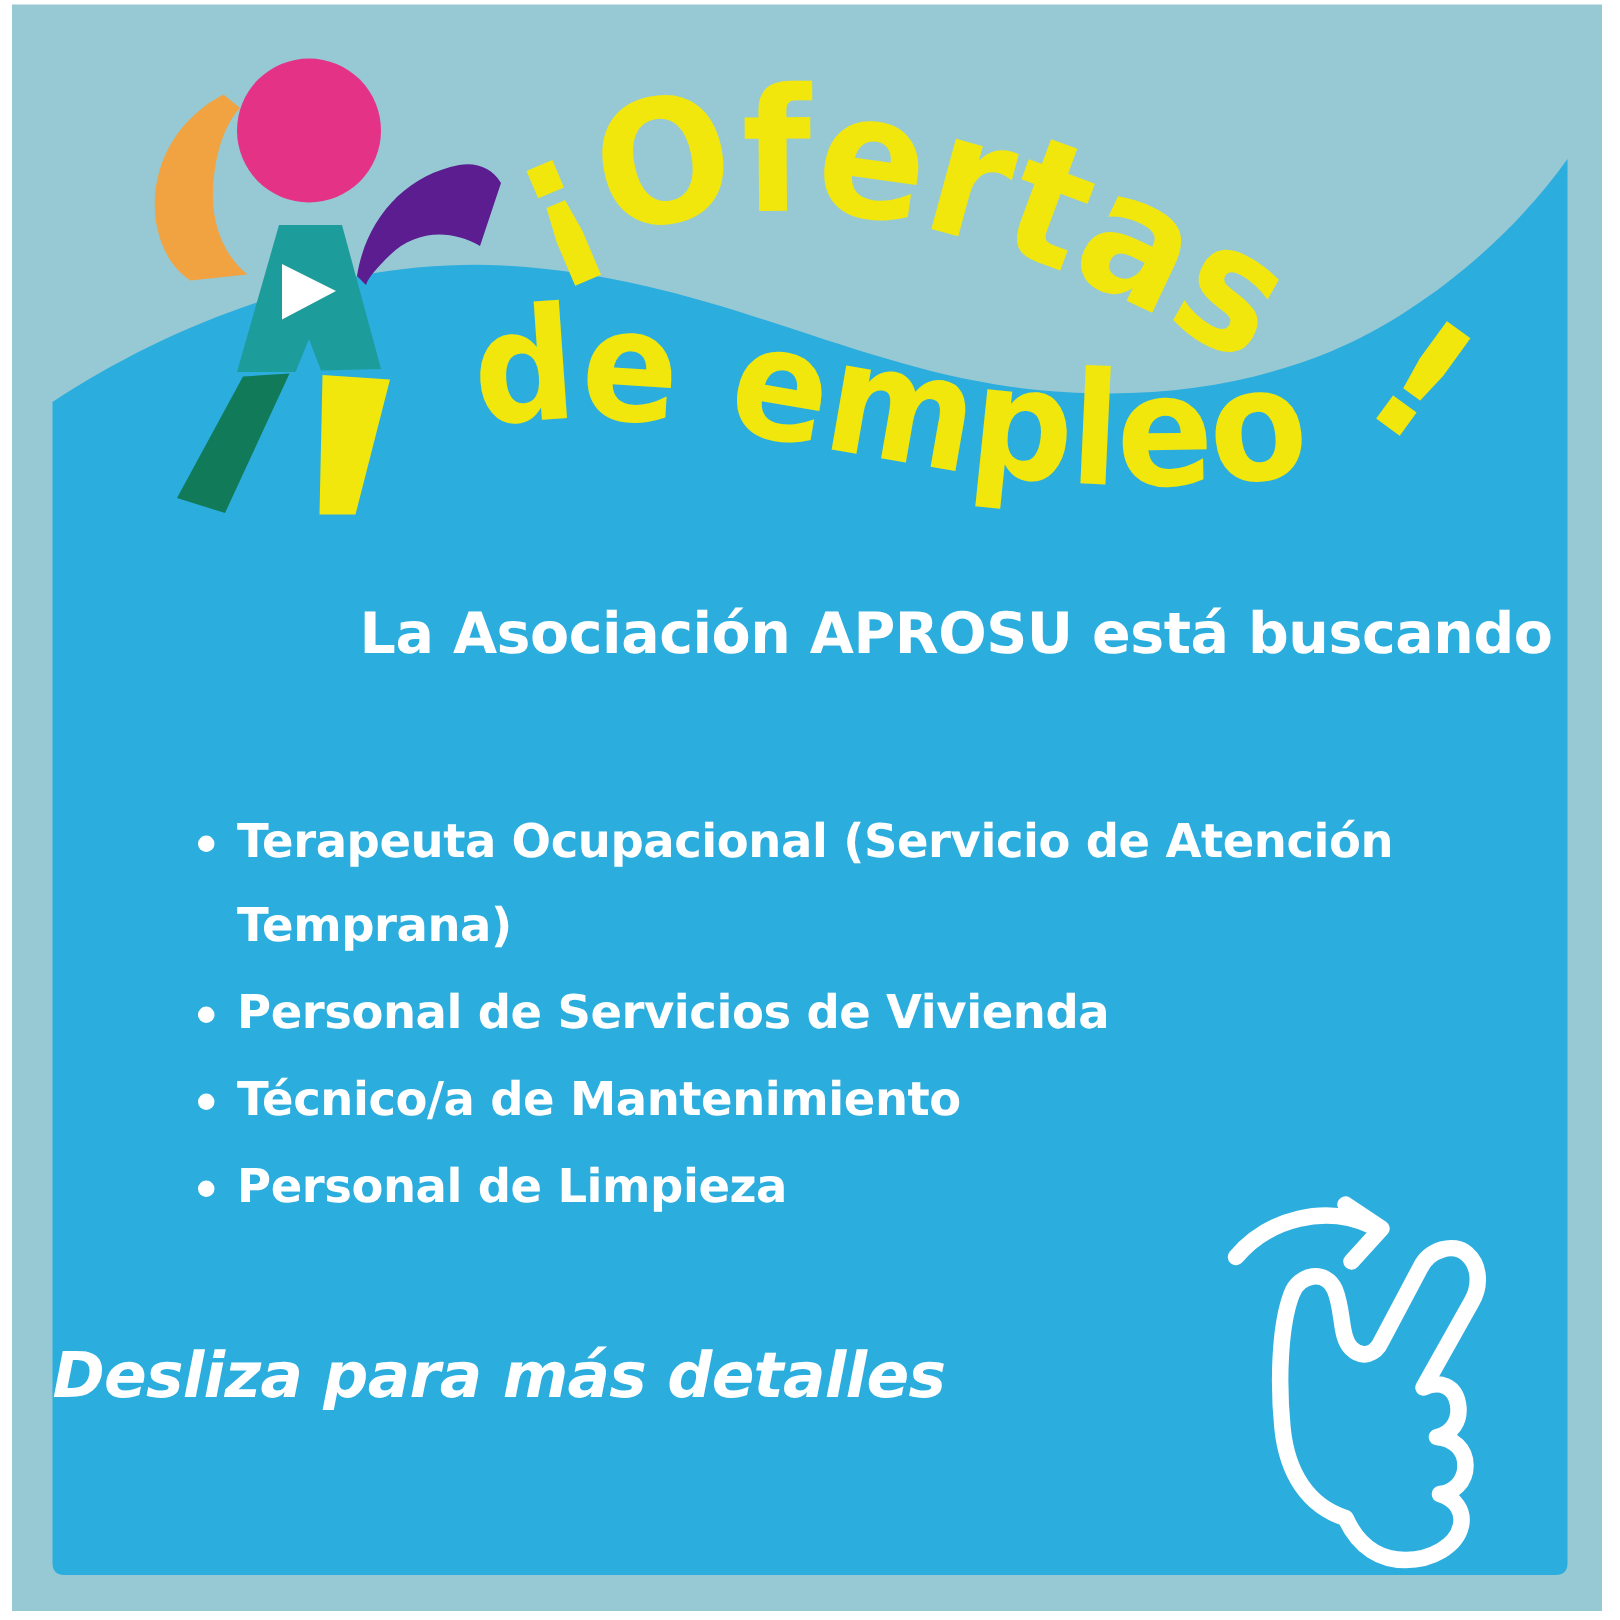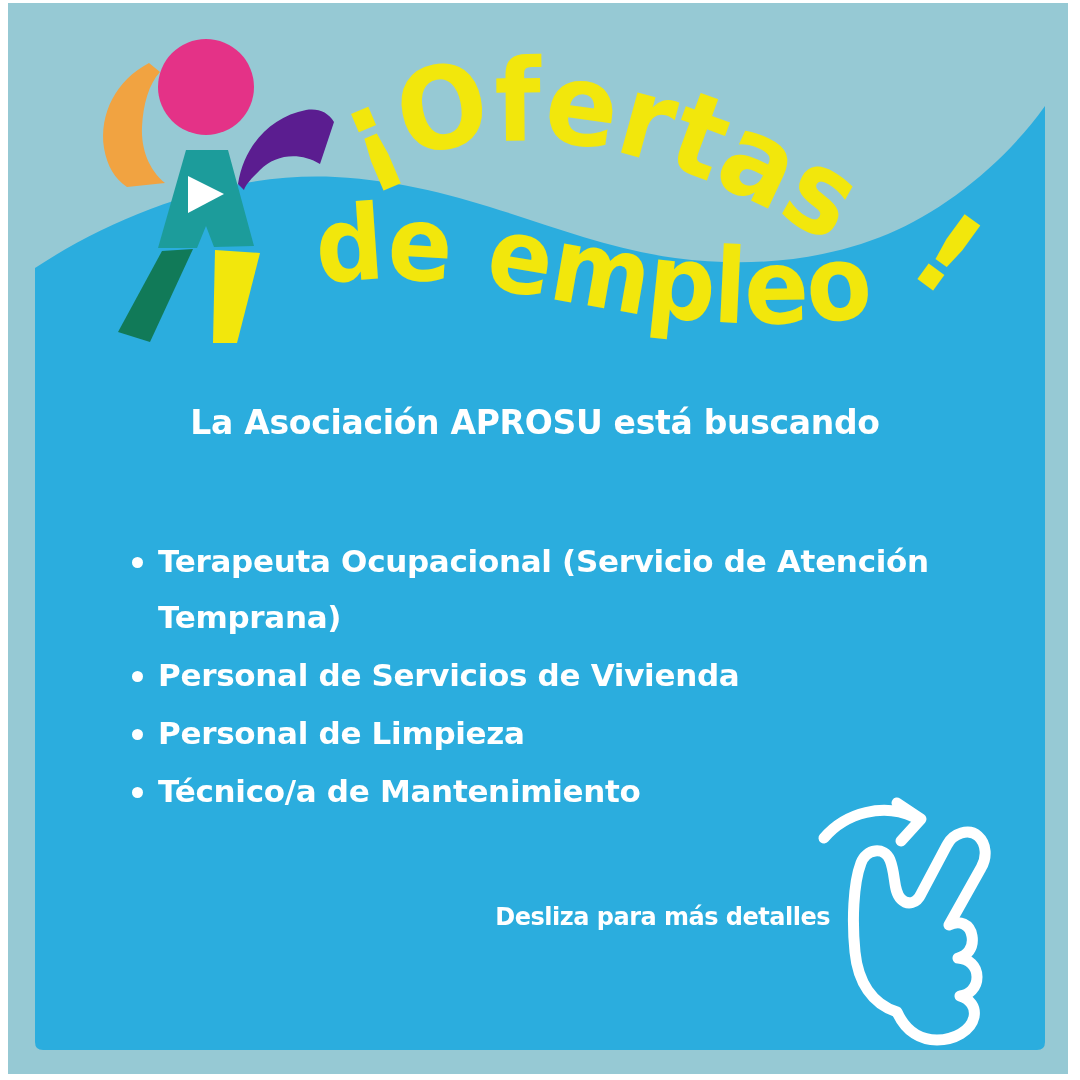--- a/index.html
+++ b/index.html
@@ -13,39 +13,40 @@
   .canvas { position:absolute; left:0; top:0; width:1080px; height:1080px; }
   .frame {
     position:absolute; left:8px; top:3px; width:1060px; height:1071px;
     background:var(--frame, #96c9d4);
   }
   svg.art { position:absolute; left:0; top:0; width:1080px; height:1080px; }
   .title-line { font-family:"DejaVu Sans", sans-serif; font-weight:bold; }
   .copy { color:var(--white,#ffffff); font-weight:bold; position:absolute; }
   .intro {
     left:35px; top:399px; width:1000px;
-    text-align:center; font-size:33px; line-height:47px;
+    text-align:right; font-size:38px; line-height:47px;
     letter-spacing:-0.3px;
   }
   ul.jobs {
     position:absolute; left:118px; top:533px; width:900px;
     margin:0; padding:0; list-style:none;
     color:var(--white,#ffffff); font-weight:bold;
     font-size:31px; line-height:56px; letter-spacing:-0.3px;
   }
   ul.jobs li { position:relative; padding-left:40px; margin-bottom:2px; }
   ul.jobs .dot {
     position:absolute; left:14px; top:24px;
     width:11px; height:11px; border-radius:50%;
     background:var(--white,#ffffff);
   }
   .swipe-hint {
     left:35px; top:896px; width:795px;
-    text-align:right; font-size:24px; line-height:42px;
+    font-size:42px; line-height:42px;
     letter-spacing:-0.5px;
+    font-style:italic;
   }
 </style>
 </head>
 <body>
 
 <div class="canvas">
 
   <div class="frame"></div>
 
   <svg class="art" viewBox="0 0 1080 1080" aria-hidden="true">
@@ -122,23 +123,23 @@
     <li>
       <span class="dot"></span>
       <span>Terapeuta Ocupacional (Servicio de Atención Temprana)</span>
     </li>
     <li>
       <span class="dot"></span>
       <span>Personal de Servicios de Vivienda</span>
     </li>
     <li>
       <span class="dot"></span>
-      <span>Personal de Limpieza</span>
+      <span>Técnico/a de Mantenimiento</span>
     </li>
     <li>
       <span class="dot"></span>
-      <span>Técnico/a de Mantenimiento</span>
+      <span>Personal de Limpieza</span>
     </li>
   </ul>
 
   <div class="copy swipe-hint">Desliza para más detalles</div>
 
 </div>
 
 </body></html>

